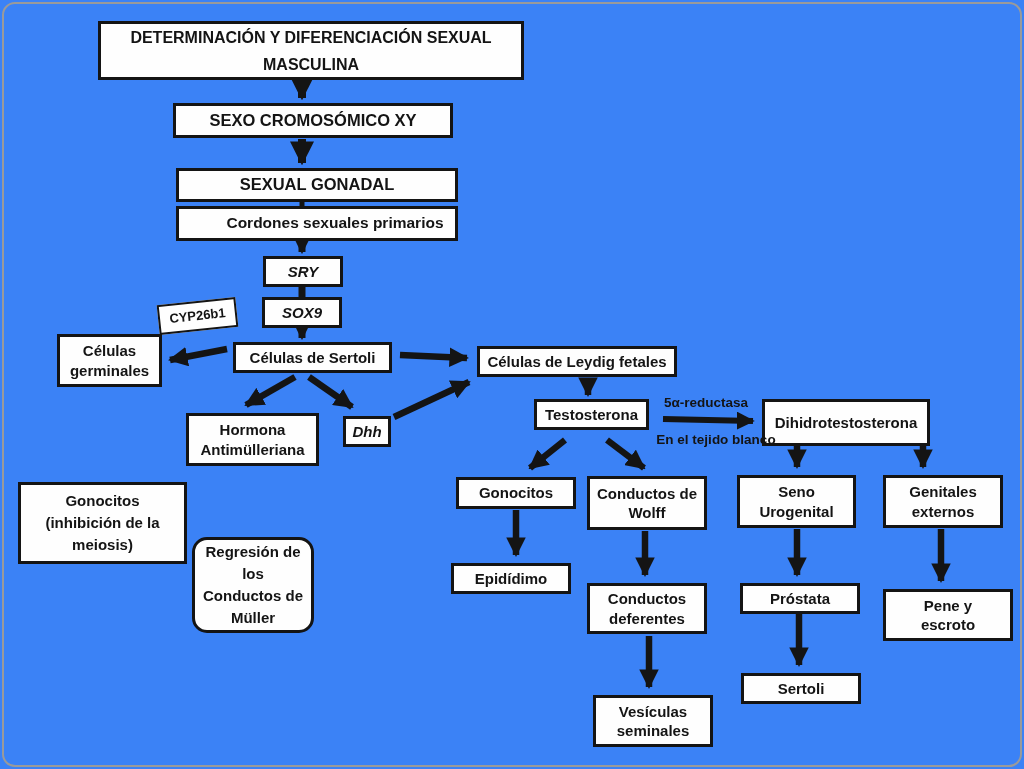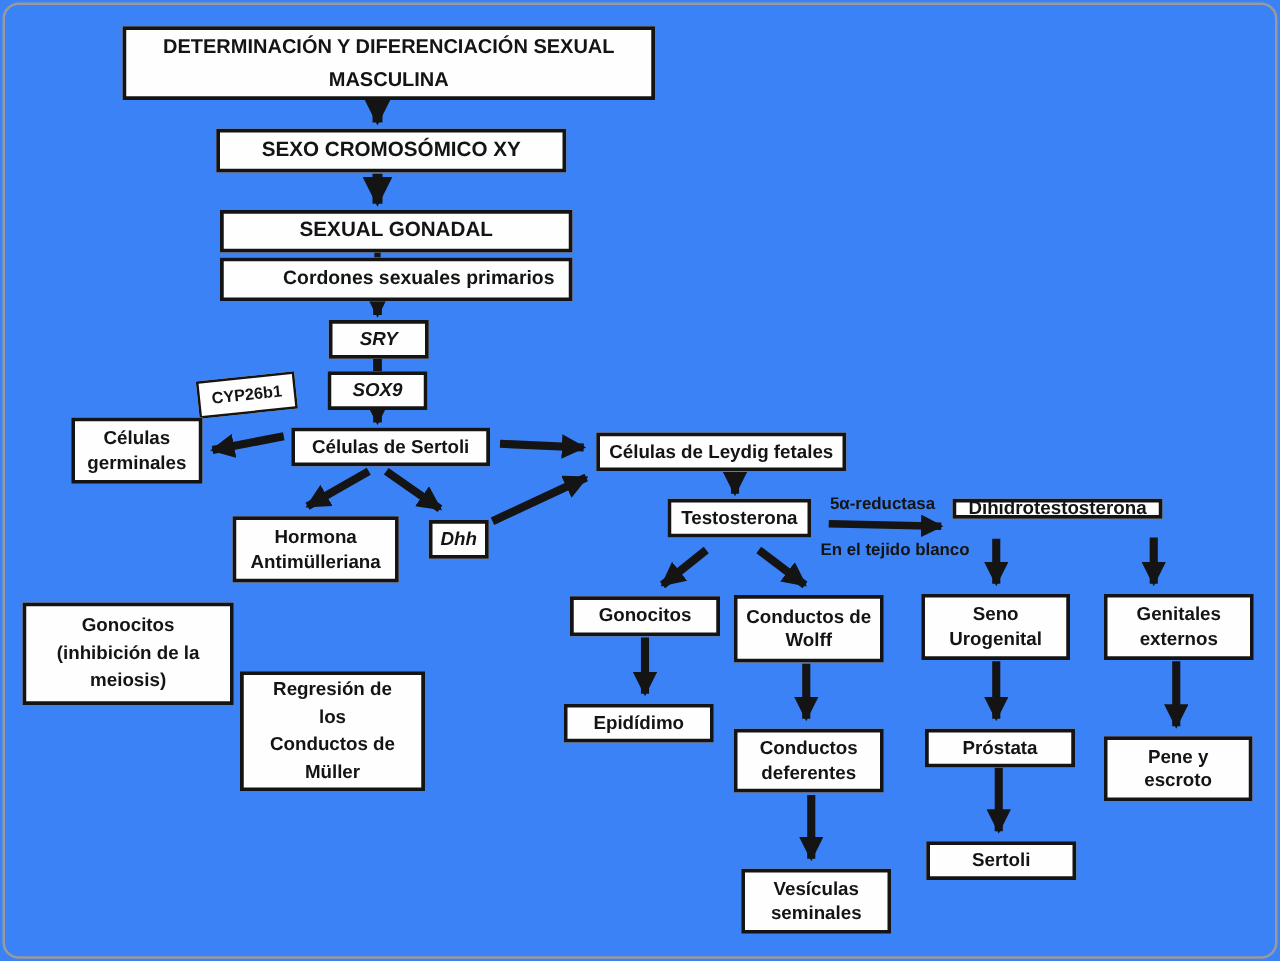--- a/index.html
+++ b/index.html
@@ -107,42 +107,42 @@
   <div class="node gene" style="left:262px; top:297px; width:80px;  height:31px;">SOX9</div>
   <div class="node rot" style="left:158px; top:301px; width:79px;  height:30px;">CYP26b1</div>
   <div class="node" style="left:233px; top:342px; width:159px; height:31px;">Células de Sertoli</div>
   <div class="node" style="left:57px;  top:334px; width:105px; height:53px;">Células
 germinales</div>
   <div class="node lh22" style="left:18px;  top:482px; width:169px; height:82px;">Gonocitos
 (inhibición de la
 meiosis)</div>
   <div class="node" style="left:186px; top:413px; width:133px; height:53px;">Hormona
 Antimülleriana</div>
-  <div class="node lh22" style="left:192px; top:537px; width:148px; height:96px;">Regresión de
+  <div class="node lh22" style="left:192px; top:537px; width:122px; height:96px;border-radius:15px;">Regresión de
 los
 Conductos de
 Müller</div>
   <div class="node gene" style="left:343px; top:416px; width:48px;  height:31px;">Dhh</div>
   <div class="node" style="left:477px; top:346px; width:200px; height:31px;">Células de Leydig fetales</div>
   <div class="node" style="left:534px; top:399px; width:115px; height:31px;">Testosterona</div>
-  <div class="node" style="left:762px; top:399px; width:168px; height:16px;">Dihidrotestosterona</div>
+  <div class="node" style="left:762px; top:399px; width:168px; height:47px;">Dihidrotestosterona</div>
   <div class="node" style="left:456px; top:477px; width:120px; height:32px;">Gonocitos</div>
   <div class="node" style="left:451px; top:563px; width:120px; height:31px;">Epidídimo</div>
   <div class="node" style="left:587px; top:476px; width:120px; height:54px;">Conductos de
 Wolff</div>
   <div class="node" style="left:587px; top:583px; width:120px; height:51px;">Conductos
 deferentes</div>
   <div class="node" style="left:593px; top:695px; width:120px; height:52px;">Vesículas
 seminales</div>
   <div class="node" style="left:737px; top:475px; width:119px; height:53px;">Seno
 Urogenital</div>
   <div class="node" style="left:740px; top:583px; width:120px; height:31px;">Próstata</div>
   <div class="node" style="left:741px; top:673px; width:120px; height:31px;">Sertoli</div>
   <div class="node" style="left:883px; top:475px; width:120px; height:53px;">Genitales
 externos</div>
-  <div class="node" style="left:883px; top:589px; width:119px; height:52px;">Pene y
+  <div class="node" style="left:883px; top:589px; width:130px; height:52px;">Pene y
 escroto</div>
 
   <div class="edge-label" style="left:657px; top:395px; width:98px;">5α-reductasa</div>
   <div class="edge-label" style="left:652px; top:432px; width:128px;">En el tejido blanco</div>
 
   <div id="frame"></div>
 </div>
 
 </body></html>

